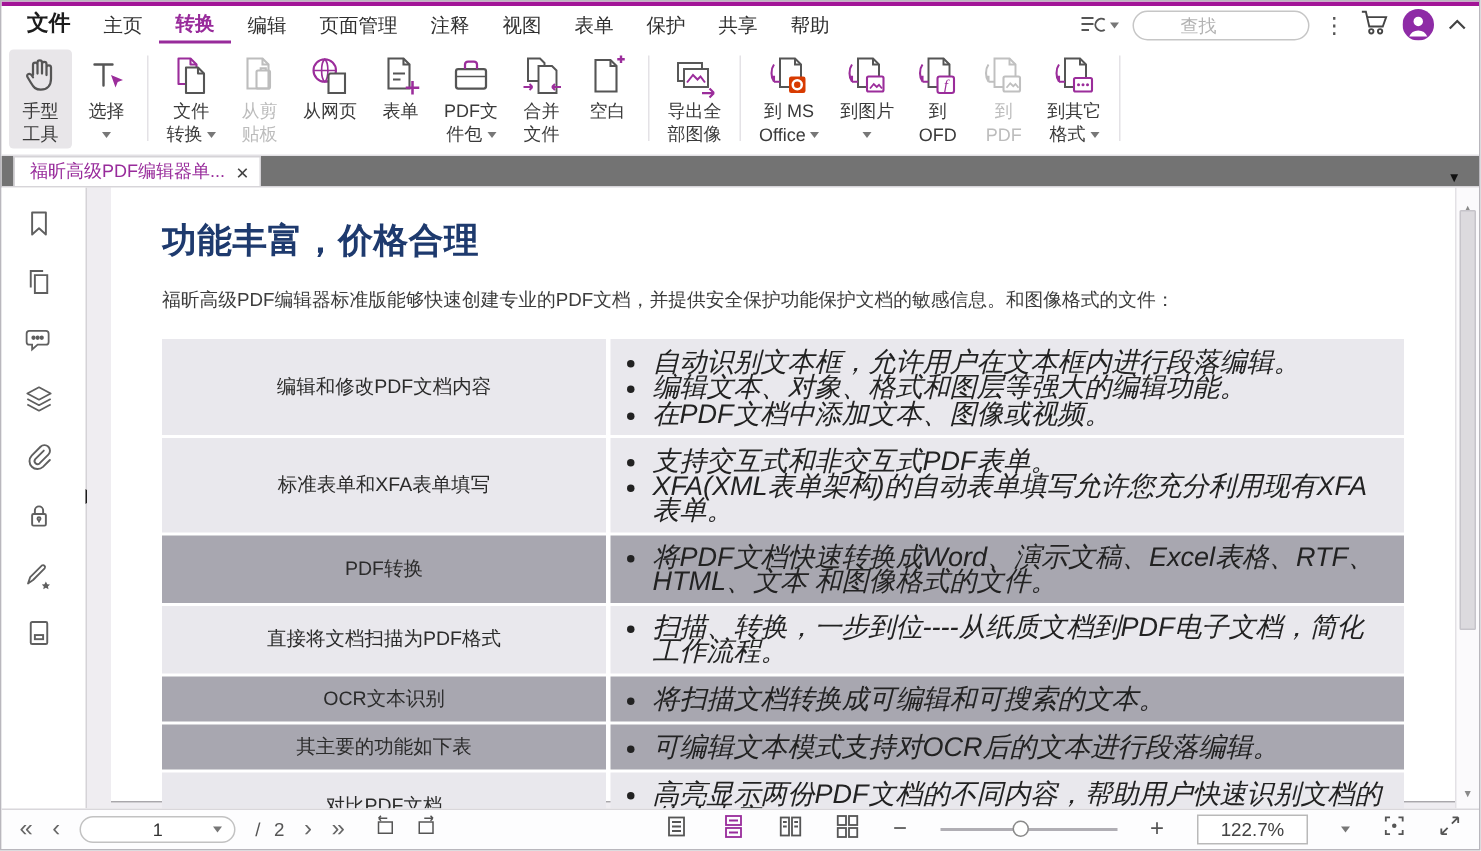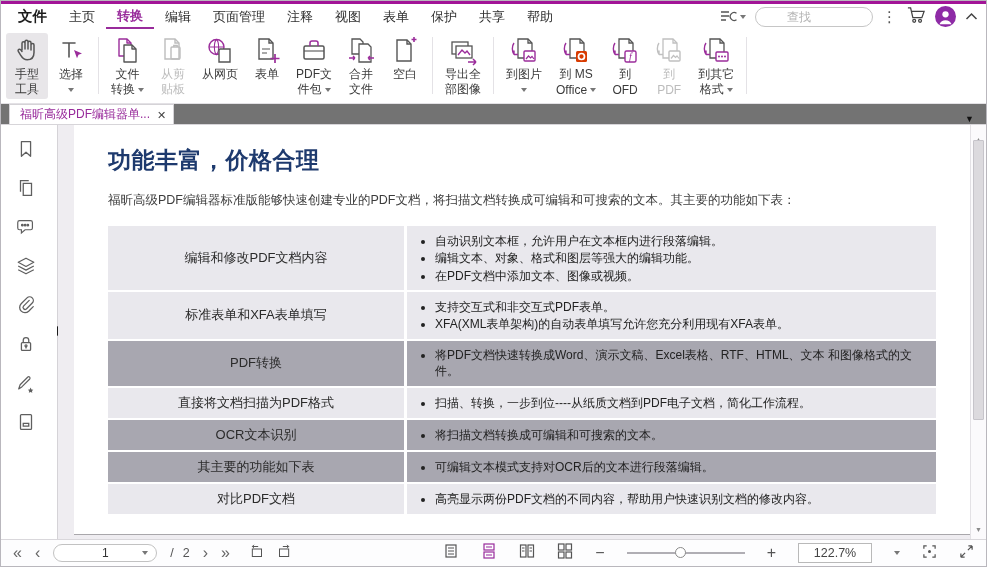--- a/index.html
+++ b/index.html
@@ -46,21 +46,21 @@
   .page-wrap { flex: 1; position: relative; background: #efedf1; overflow: hidden; }
   .page { position: absolute; left: 16px; top: 0; right: 0; height: 410px; background: #fff; border-bottom: 1px solid #a9a7ab; padding: 18px 24px 0 34px; }
   .doc-heading { font-size: 23px; font-weight: bold; color: #1e3a6e; margin: 2px 0 16px; letter-spacing: 0.5px; }
   .doc-intro { font-size: 12.5px; color: #3c3c3c; margin-bottom: 17px; }
   .ftable { width: 828px; }
   .trow { display: flex; margin-bottom: 2px; }
   .tcell-left { width: 296px; margin-right: 3px; display: flex; align-items: center; justify-content: center; font-size: 13px; color: #2b2b2b; padding: 6px 10px; text-align: left; }
   .tcell-right { flex: 1; padding: 5px 10px 5px 8px; display: flex; align-items: center; }
   .trow.light .tcell-left, .trow.light .tcell-right { background: #e9e8ed; }
   .trow.dark  .tcell-left, .trow.dark  .tcell-right { background: #a8a7b0; }
-  .tcell-right ul { margin: 0; padding-left: 20px; font-size: 12px; color: #222; }
+  .tcell-right ul { margin: 0; padding-left: 20px; font-size: 18px; color: #222; font-style: italic; }
   .tcell-right li { margin: 1.5px 0; line-height: 16px; }
   
   .scrollbar { width: 16px; background: #fbfafc; border-left: 1px solid #e3e1e5; position: relative; flex: 0 0 auto; }
   .sb-up::before { content: "▲"; font-size: 7px; color: #8a8a8a; }
   .sb-down::before { content: "▼"; font-size: 7px; color: #8a8a8a; }
   .sb-up { position: absolute; top: 3px; left: 0; right: 0; text-align: center; }
   .sb-down { position: absolute; bottom: 3px; left: 0; right: 0; text-align: center; }
   .sb-thumb { position: absolute; top: 15px; left: 2px; width: 11px; height: 280px; background: #dcdade; border: 1px solid #c6c4ca; border-radius: 1px; }
   
   .statusbar { position: absolute; bottom: 0; left: 0; right: 0; height: 27px; background: #fdfdfe; border-top: 1px solid #d9d7db; display: flex; align-items: center; padding: 0 12px; color: #555; }
@@ -308,47 +308,47 @@
   </div>
 
   <div class="rsep"></div>
 
   <div class="rbtn">
     <span class="ric">
       <svg viewBox="0 0 30 30" fill="none">
           <path d="M9 3h10l4 4v15H9z" stroke="#555" stroke-width="1.3"></path>
           <path d="M19 3v4h4" stroke="#555" stroke-width="1.3"></path>
           <path d="M5 7c-2.2 3-2.2 8.5 0 11.5m0 0v-4m0 4h4" stroke="#9b2d9b" stroke-width="1.4"></path>
-          <rect x="15" y="15" width="11" height="10" rx="1" fill="#fff" stroke="#9b2d9b" stroke-width="1.4"></rect>
-          <path d="M17 23l2.5-3 2 2 1.5-1.5 2 2.5" stroke="#9b2d9b" stroke-width="1.2"></path>
-        </svg>
-    </span>
-    <span class="lrow">
-        <span>到图片</span>
-      </span>
-    <span class="lrow">
+          <rect x="15" y="15" width="11" height="11" rx="1.5" fill="#d83b01"></rect>
+          <circle cx="20.5" cy="20.5" r="3" stroke="#fff" stroke-width="1.7"></circle>
+        </svg>
+    </span>
+    <span class="lrow">
+        <span>到 MS</span>
+      </span>
+    <span class="lrow">
+        <span>Office</span>
         <span class="caret"></span>
       </span>
   </div>
 
   <div class="rbtn">
     <span class="ric">
       <svg viewBox="0 0 30 30" fill="none">
           <path d="M9 3h10l4 4v15H9z" stroke="#555" stroke-width="1.3"></path>
           <path d="M19 3v4h4" stroke="#555" stroke-width="1.3"></path>
           <path d="M5 7c-2.2 3-2.2 8.5 0 11.5m0 0v-4m0 4h4" stroke="#9b2d9b" stroke-width="1.4"></path>
-          <rect x="15" y="15" width="11" height="11" rx="1.5" fill="#d83b01"></rect>
-          <circle cx="20.5" cy="20.5" r="3" stroke="#fff" stroke-width="1.7"></circle>
-        </svg>
-    </span>
-    <span class="lrow">
-        <span>到 MS</span>
-      </span>
-    <span class="lrow">
-        <span>Office</span>
+          <rect x="15" y="15" width="11" height="10" rx="1" fill="#fff" stroke="#9b2d9b" stroke-width="1.4"></rect>
+          <path d="M17 23l2.5-3 2 2 1.5-1.5 2 2.5" stroke="#9b2d9b" stroke-width="1.2"></path>
+        </svg>
+    </span>
+    <span class="lrow">
+        <span>到图片</span>
+      </span>
+    <span class="lrow">
         <span class="caret"></span>
       </span>
   </div>
 
   <div class="rbtn">
     <span class="ric">
       <svg viewBox="0 0 30 30" fill="none">
           <path d="M9 3h10l4 4v15H9z" stroke="#555" stroke-width="1.3"></path>
           <path d="M19 3v4h4" stroke="#555" stroke-width="1.3"></path>
           <path d="M5 7c-2.2 3-2.2 8.5 0 11.5m0 0v-4m0 4h4" stroke="#9b2d9b" stroke-width="1.4"></path>
@@ -468,21 +468,21 @@
             <rect x="9" y="13.5" width="6" height="3"></rect>
           </svg>
       </span>
     </div>
     <span class="panel-arrow"></span>
   </div>
 
   <div class="page-wrap">
     <div class="page">
       <h1 class="doc-heading">功能丰富，价格合理</h1>
-      <p class="doc-intro">福昕高级PDF编辑器标准版能够快速创建专业的PDF文档，将扫描文档转换成可编辑和可搜索的文本。其主要的功能如下表：</p>
+      <p class="doc-intro">福昕高级PDF编辑器标准版能够快速创建专业的PDF文档，并提供安全保护功能保护文档的敏感信息。和图像格式的文件：</p>
       <div class="ftable">
           <div class="trow light">
             <div class="tcell-left">编辑和修改PDF文档内容</div>
             <div class="tcell-right">
               <ul>
                 <li>自动识别文本框，允许用户在文本框内进行段落编辑。</li>
                 <li>编辑文本、对象、格式和图层等强大的编辑功能。</li>
                 <li>在PDF文档中添加文本、图像或视频。</li>
               </ul>
             </div>

